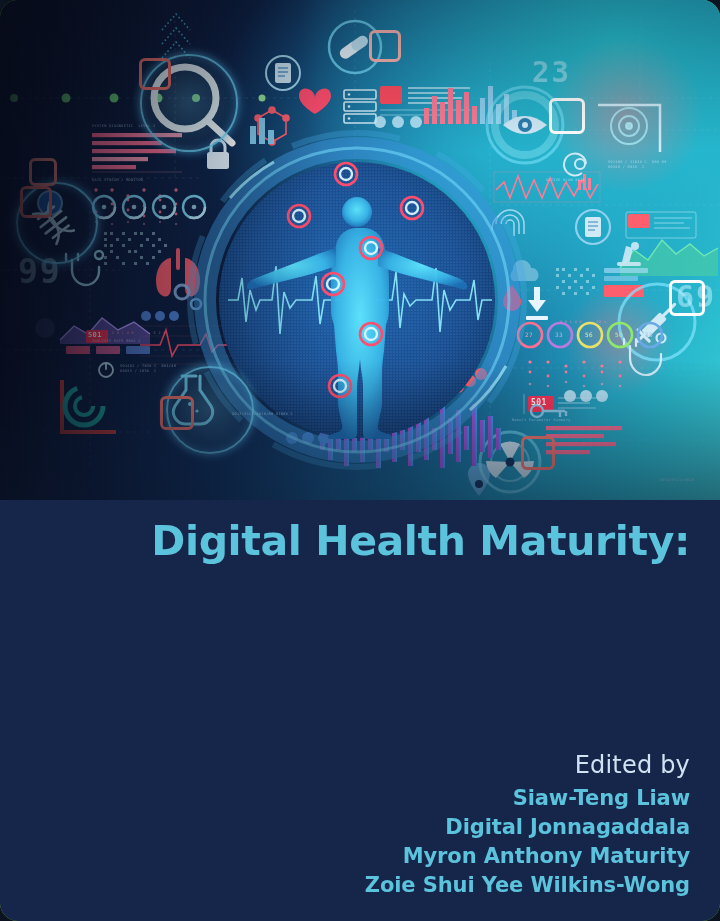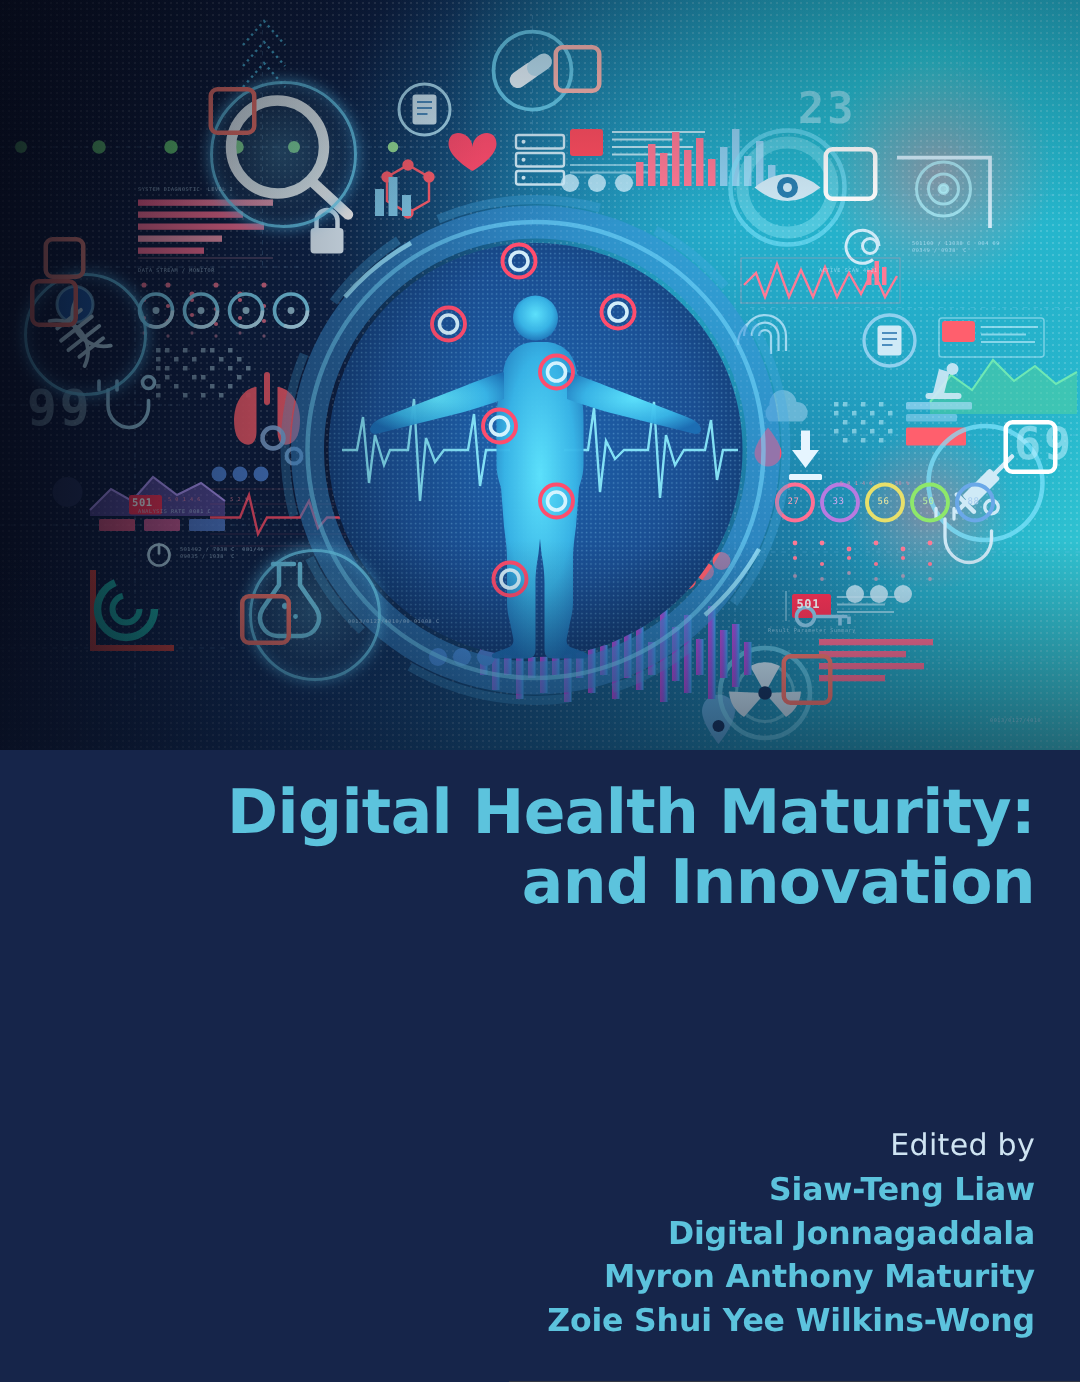--- a/index.html
+++ b/index.html
@@ -1,18 +1,18 @@
 <!DOCTYPE html>
 <html><head>
 <meta charset="utf-8">
 <style>
   html,body{margin:0;padding:0;background:#0b1220;}
   body{width:720px;height:921px;overflow:hidden;font-family:"Liberation Sans",sans-serif;}
 
-  .cover{position:relative;width:720px;height:921px;overflow:hidden;background:#737373;}
+  .cover{position:relative;width:720px;height:921px;overflow:hidden;background:#84cc16;border-radius:18px;}
 
   
   .art{position:absolute;left:0;top:0;width:720px;height:500px;overflow:hidden;
        background:
          radial-gradient(circle at 86% 10%, #27c6d4 0%, rgba(39,198,212,0) 42%),
          radial-gradient(circle at 68% 30%, #2399c4 0%, rgba(35,153,196,0) 46%),
          radial-gradient(ellipse at 30% 62%, #0d1c3c 0%, rgba(13,28,60,0) 58%),
          linear-gradient(118deg,#0a1226 0%,#0d1d3e 22%,#12437d 46%,#1c86b4 70%,#2bbdcf 90%,#3fd2d8 100%);}
   .dots{position:absolute;inset:0;opacity:.30;
         background-image:radial-gradient(rgba(255,255,255,.5) .6px, rgba(255,255,255,0) .6px);
@@ -39,21 +39,21 @@
   .tinyred{color:rgba(255,140,165,.8);}
 
   
   .band{position:absolute;left:0;top:500px;width:720px;height:421px;background:#16254a;}
   .title{position:absolute;left:30px;right:30px;top:18px;text-align:right;
          font-family:"DejaVu Sans",sans-serif;font-weight:700;font-size:41px;line-height:1.14;
          color:#5cc3dd;letter-spacing:-.4px;}
   .title .ln{display:block;}
 
   .edwrap{position:absolute;right:30px;top:250px;text-align:right;}
-  .edby{font-family:"DejaVu Sans",sans-serif;font-weight:400;font-size:20px;color:#cfe4f2;
+  .edby{font-family:"DejaVu Sans",sans-serif;font-weight:400;font-size:24px;color:#cfe4f2;
         letter-spacing:.2px;line-height:1.3;}
   .eds{margin-top:3px;}
   .ed{font-family:"DejaVu Sans",sans-serif;font-weight:700;font-size:21px;color:#5cc3dd;
       line-height:1.38;letter-spacing:-.1px;}
 </style>
 </head>
 <body>
 
 <div class="cover">
 
@@ -733,21 +733,20 @@
     <div class="tinytxt" style="left:531px;top:400px;font-size:8px;color:#fff;font-weight:700;">501</div>
 
     <div class="vign"></div>
     <div class="vign2"></div>
   </div>
 
   <div class="band">
 
     <div class="title">
       <span class="ln">Digital Health Maturity:</span>
-      <span class="ln">and Innovation</span>
     </div>
 
     <div class="edwrap">
       <div class="edby">Edited by</div>
       <div class="eds">
         <div class="ed">Siaw-Teng Liaw</div>
         <div class="ed">Digital Jonnagaddala</div>
         <div class="ed">Myron Anthony Maturity</div>
         <div class="ed">Zoie Shui Yee Wilkins-Wong</div>
       </div>

